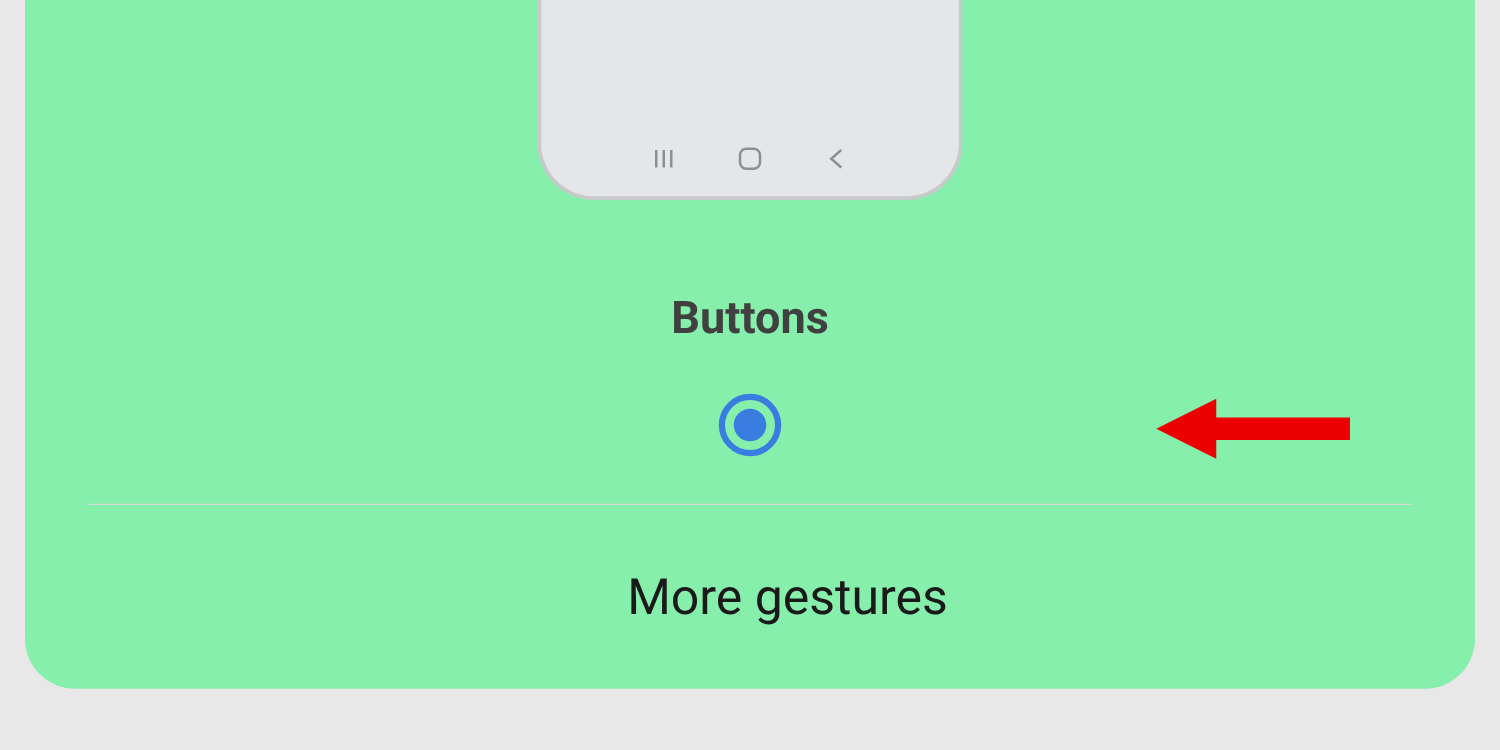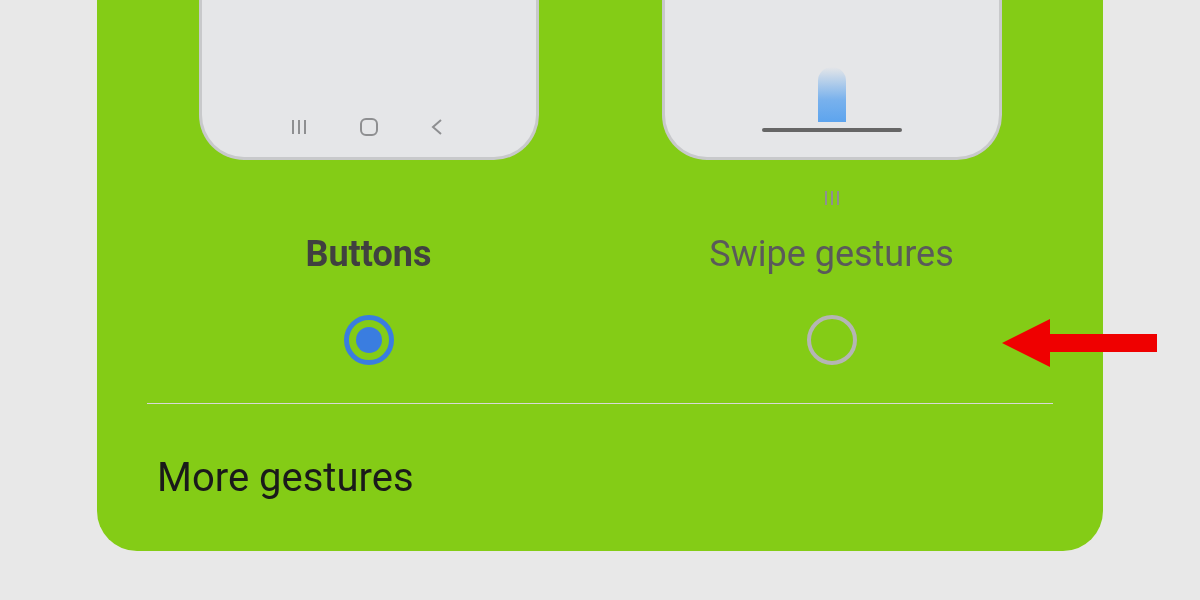--- a/index.html
+++ b/index.html
@@ -7,25 +7,26 @@
       font-family: -apple-system, BlinkMacSystemFont, 'Segoe UI', Roboto, sans-serif;
       background: #e8e8e8;
       width: 1200px;
       height: 600px;
       overflow: hidden;
       display: flex;
       align-items: flex-start;
       justify-content: center;
     }
     .card {
-      background: #84cc16;
+      background: #86efac;
       border-radius: 0 0 40px 40px;
-      width: 1006px;
+      width: 1160px;
       padding: 0 0 50px 0;
       position: relative;
+      text-align: center;
     }
     .options-row {
       display: flex;
       justify-content: space-around;
       align-items: flex-start;
       padding: 0 40px;
     }
     .option {
       display: flex;
       flex-direction: column;
@@ -176,37 +177,20 @@
       </div>
       <div style="height:53px"></div>
       <div class="option-label">Buttons</div>
       <div class="radio-container">
         <div class="radio-selected">
           <div class="radio-selected-inner"></div>
         </div>
       </div>
     </div>
 
-    <div class="option">
-      <div class="preview">
-        <div class="gesture-indicator"></div>
-        <div class="gesture-bar"></div>
-      </div>
-      <span class="handle-below handle-icon">
-        <svg width="20" height="20" viewBox="0 0 20 20">
-          <line x1="4" y1="3" x2="4" y2="17" stroke="#8e8f91" stroke-width="2"></line>
-          <line x1="10" y1="3" x2="10" y2="17" stroke="#8e8f91" stroke-width="2"></line>
-          <line x1="16" y1="3" x2="16" y2="17" stroke="#8e8f91" stroke-width="2"></line>
-        </svg>
-      </span>
-      <div class="option-label-light">Swipe gestures</div>
-      <div class="radio-container">
-        <div class="radio-unselected"></div>
-      </div>
-    </div>
 
   </div>
 
   <div class="divider"></div>
 
   <div class="more-options">
     <span>More gestures</span>
   </div>
 
   <div class="arrow-annotation">

